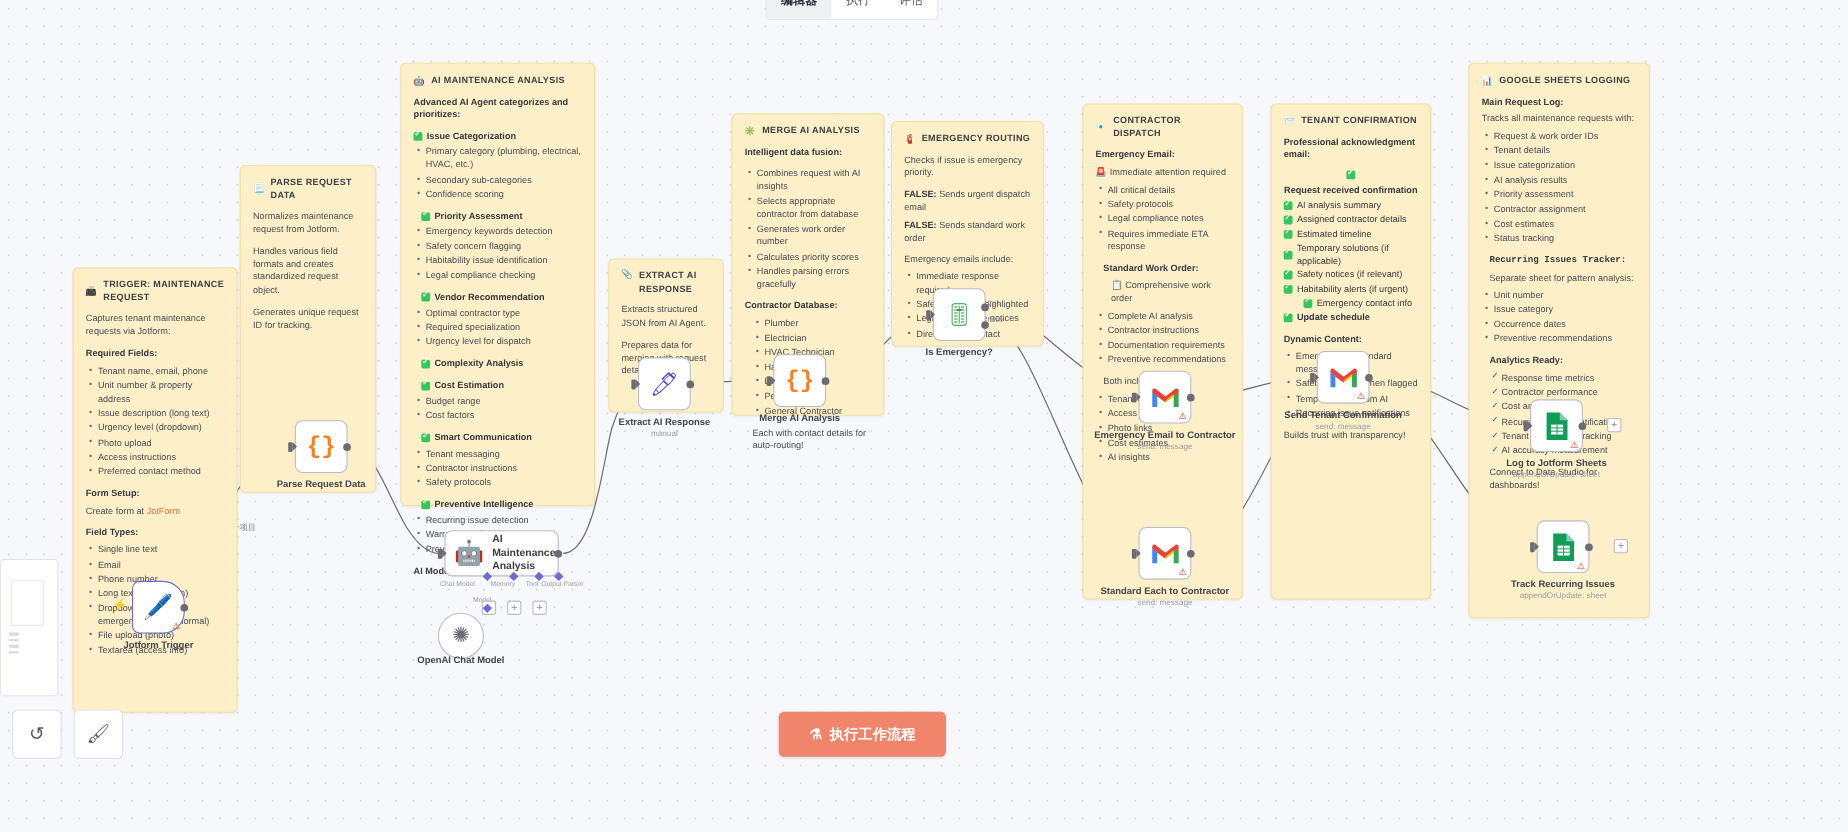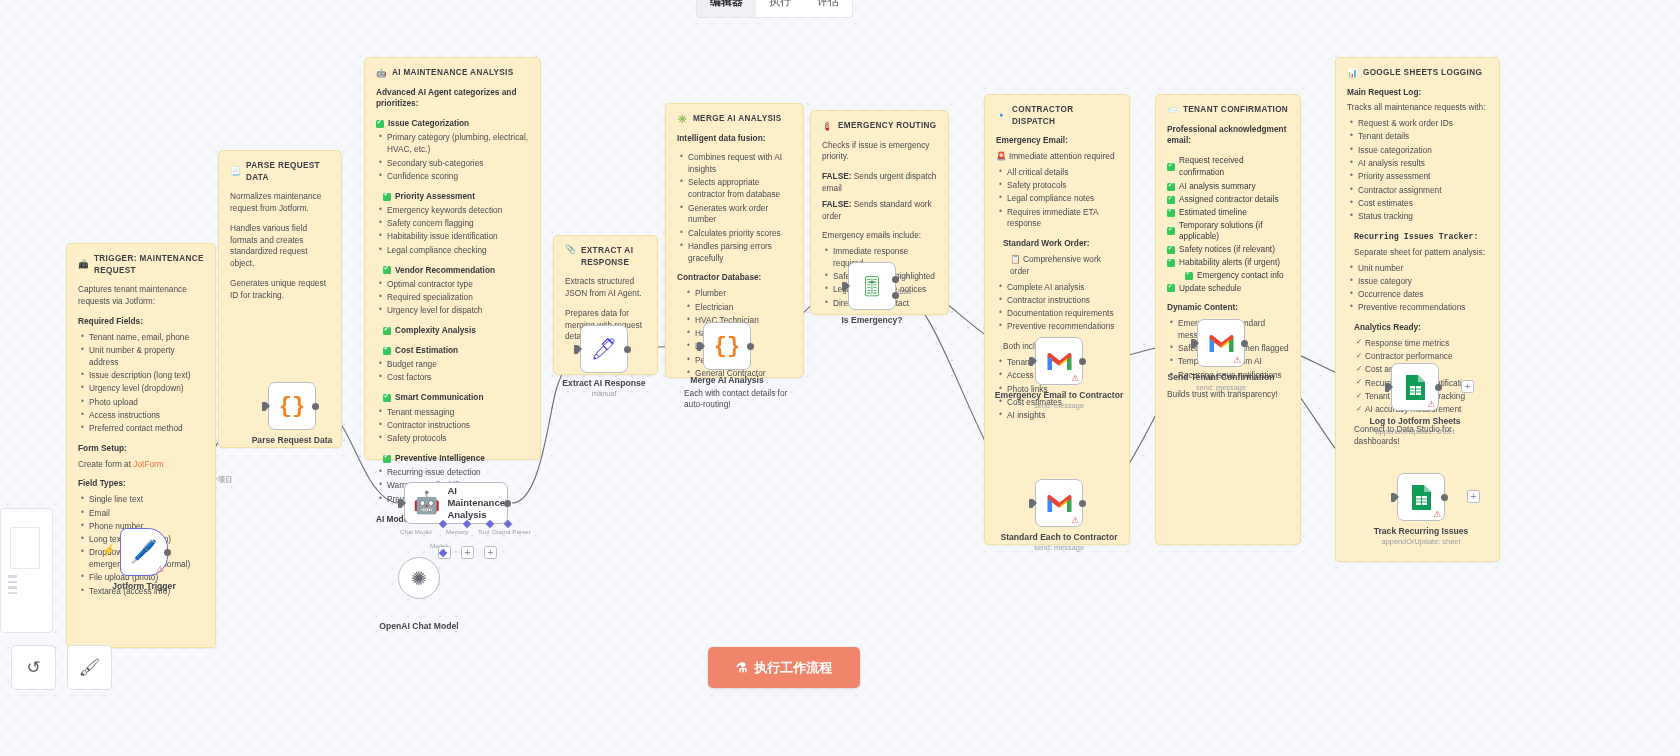--- a/index.html
+++ b/index.html
@@ -367,21 +367,21 @@
       <li>AI insights</li>
     </ul>
   </div>
 
   <div class="note" style="left:1155px; top:94px; width:146px; height:451px;">
     <div class="nt">
         <span class="emj">📨</span>
         <span>TENANT CONFIRMATION</span>
       </div>
     <p class="b">Professional acknowledgment email:</p>
-    <div class="sec" style="font-weight:normal;">
+    <div class="sec" style="font-weight:bold;flex-direction:column;">
         <span class="chk"></span>
         <span>Request received confirmation</span>
       </div>
     <div class="sec" style="font-weight:normal;margin:1px 0;">
         <span class="chk"></span>
         <span>AI analysis summary</span>
       </div>
     <div class="sec" style="font-weight:normal;margin:1px 0;">
         <span class="chk"></span>
         <span>Assigned contractor details</span>
@@ -399,21 +399,21 @@
         <span>Safety notices (if relevant)</span>
       </div>
     <div class="sec" style="font-weight:normal;margin:1px 0;">
         <span class="chk"></span>
         <span>Habitability alerts (if urgent)</span>
       </div>
     <div class="sec" style="font-weight:normal;margin:1px 0;padding-left:18px;">
         <span class="chk"></span>
         <span>Emergency contact info</span>
       </div>
-    <div class="sec" style="font-weight:normal;margin:1px 0 8px 0;">
+    <div class="sec" style="font-weight:bold;margin:1px 0 8px 0;">
         <span class="chk"></span>
         <span>Update schedule</span>
       </div>
     <p class="b tight">Dynamic Content:</p>
     <ul>
       <li>Emergency vs standard messaging</li>
       <li>Safety warnings when flagged</li>
       <li>Temp solutions from AI</li>
       <li>Recurring issue notifications</li>
     </ul>
@@ -495,21 +495,21 @@
     <span class="plus" style="left:34px; top:64px;">+</span>
     <span class="plus" style="left:57px; top:64px;">+</span>
     <span class="plus" style="left:80px; top:64px;">+</span>
     <span class="port" style="left:36px; top:68px;"></span>
   </div>
 
   <div class="node" style="left:398px; top:557px;">
     <div style="width:42px;height:42px;border:1.4px solid #b9bcc6;border-radius:50%;background:#fff;display:flex;align-items:center;justify-content:center;">
       <span style="font-size:19px;color:#6b6b74;">✺</span>
     </div>
-    <div class="nlabel" style="top:64px;">OpenAI Chat Model</div>
+    <div class="nlabel" style="top:38px;">OpenAI Chat Model</div>
   </div>
 
   <div class="node" style="left:580px; top:325px;">
     <div class="nbox">
       <span style="font-size:21px;color:#4f46e5;">🖊</span>
       <span class="inp"></span>
       <span class="dot out"></span>
     </div>
     <div class="nlabel">
       <span>Extract AI Response</span>

